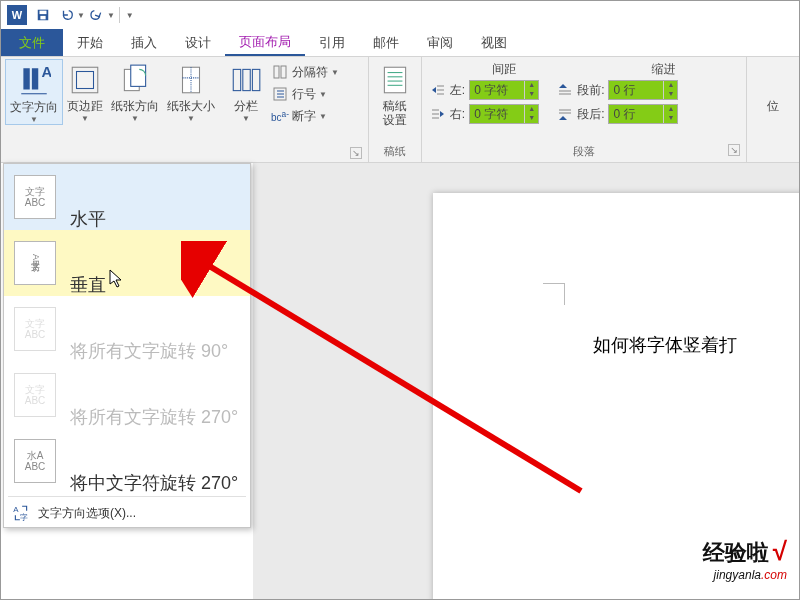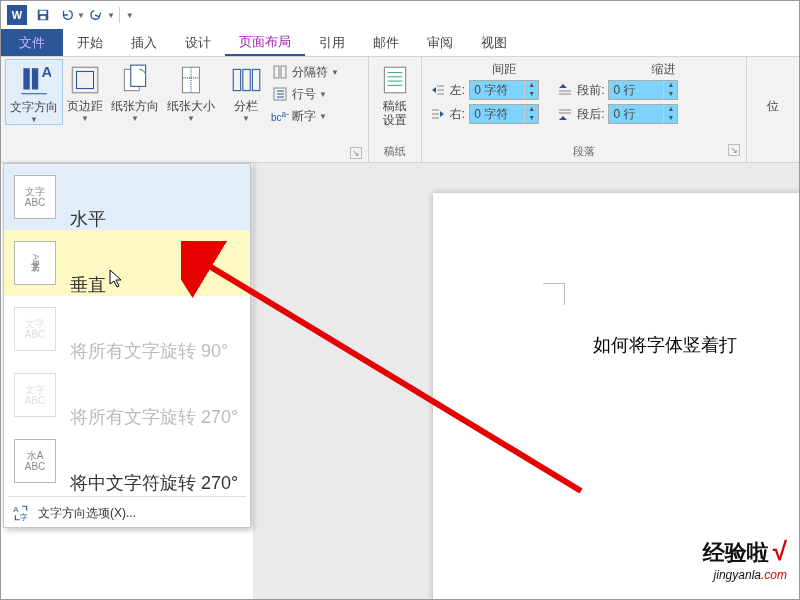--- a/index.html
+++ b/index.html
@@ -8,21 +8,21 @@
   
   .titlebar { height: 28px; background: #fff; display: flex; align-items: center; padding: 0 2px; }
   .titlebar .app-icon { width: 20px; height: 20px; background: #2b579a; color: #fff; font-size: 11px; font-weight: bold; display: flex; align-items: center; justify-content: center; margin: 0 4px; }
   .titlebar .qat-btn { width: 22px; height: 22px; display: flex; align-items: center; justify-content: center; color: #444; font-size: 14px; margin: 0 1px; }
   .titlebar .qat-btn svg { width: 14px; height: 14px; }
   .titlebar .qat-sep { width: 1px; height: 16px; background: #ccc; margin: 0 4px; }
   
   
   .tabs { height: 28px; background: #fff; display: flex; align-items: stretch; border-bottom: 1px solid #d4d4d4; }
   .tab { padding: 0 14px; display: flex; align-items: center; font-size: 13px; color: #444; cursor: pointer; }
-  .tab.file { background: #2b579a; color: #c4b5fd; padding: 0 18px; }
+  .tab.file { background: #2b579a; color: #84cc16; padding: 0 18px; }
   .tab.active { color: #a21caf; border-bottom: 2px solid #2b579a; background: #fff; }
   
   
   .ribbon { height: 106px; background: #f2f2f2; border-bottom: 1px solid #d4d4d4; display: flex; position: relative; }
   .group { border-right: 1px solid #d4d4d4; padding: 2px 4px 0 4px; display: flex; flex-direction: column; }
   .group-body { flex: 1; display: flex; align-items: flex-start; }
   .group-label { font-size: 11px; color: #666; text-align: center; padding: 2px 0 3px 0; position: relative; }
   .group-label .launcher { position: absolute; right: 2px; top: 2px; font-size: 9px; color: #888; border: 1px solid #bbb; width: 12px; height: 12px; line-height: 10px; text-align: center; }
   
   .big-btn { display: flex; flex-direction: column; align-items: center; justify-content: flex-start; padding: 4px 4px 0 4px; min-width: 44px; cursor: pointer; }
@@ -30,21 +30,21 @@
   .big-btn .lbl { font-size: 12px; color: #444; text-align: center; line-height: 14px; }
   .big-btn .caret { font-size: 8px; color: #666; margin-top: 1px; }
   .big-btn.open { background: #e1eefa; border: 1px solid #a6c9ea; }
   
   .small-row { display: flex; align-items: center; height: 22px; font-size: 12px; color: #444; padding: 0 4px; cursor: pointer; }
   .small-row .icon-wrap { width: 16px; height: 16px; margin-right: 4px; display: flex; align-items: center; justify-content: center; }
   .small-row .caret { font-size: 8px; color: #666; margin-left: 3px; }
   
   .indent-grid { display: grid; grid-template-columns: auto auto auto; gap: 2px 6px; align-items: center; font-size: 12px; color: #444; padding: 2px 2px 0 2px; }
   .indent-grid .hdr { text-align: center; font-size: 12px; padding-bottom: 2px; }
-  .spin { display: flex; align-items: center; border: 1px solid #ababab; background: #7dd3fc; height: 20px; }
+  .spin { display: flex; align-items: center; border: 1px solid #ababab; background: #84cc16; height: 20px; }
   .spin .val { width: 54px; padding: 0 4px; font-size: 12px; border: none; }
   .spin .btns { width: 14px; display: flex; flex-direction: column; border-left: 1px solid #ccc; }
   .spin .btns span { height: 9px; font-size: 7px; line-height: 7px; text-align: center; color: #555; }
   .mini-ico { width: 16px; height: 16px; display:inline-flex; align-items:center; justify-content:center; }
   
   
   .dropdown { position: absolute; left: 2px; top: 162px; width: 248px; background: #fff; border: 1px solid #c6c6c6; box-shadow: 2px 2px 6px rgba(0,0,0,.25); z-index: 50; }
   .dd-item { display: flex; align-items: center; height: 66px; padding: 0 10px; cursor: pointer; }
   .dd-item .thumb { width: 42px; height: 44px; border: 1px solid #b7b7b7; background: #fff; display: flex; align-items: center; justify-content: center; margin-right: 14px; font-size: 10px; color: #888; text-align: center; line-height: 11px; }
   .dd-item .dd-lbl { font-size: 18px; color: #333; margin-top: 44px; }

